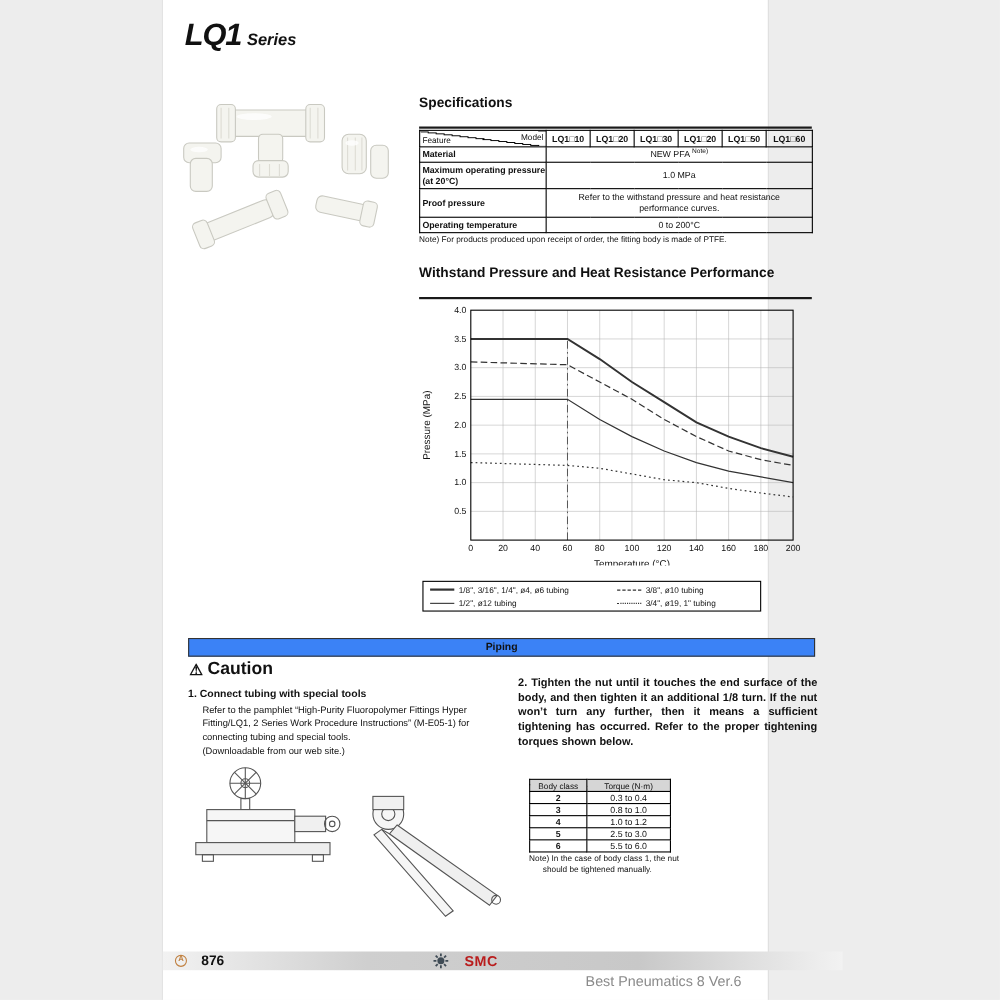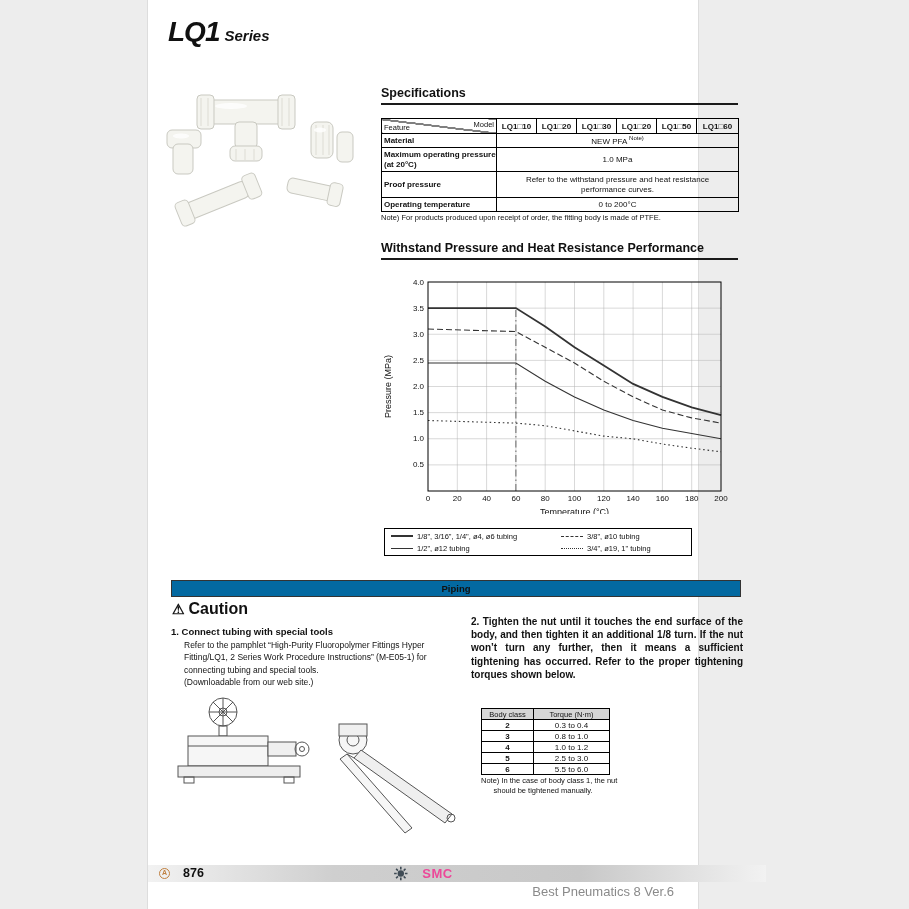--- a/index.html
+++ b/index.html
@@ -7,21 +7,21 @@
   body{background:#ededed;font-family:"Liberation Sans",sans-serif;color:#111;position:relative;overflow:hidden}
   #page{position:absolute;left:147px;top:0;width:552px;height:909px;background:#fff;border-left:1px solid #ddd;border-right:1px solid #ddd}
   .abs{position:absolute}
 
   
   #series-title{left:20px;top:16px;font-style:italic;font-weight:bold}
   #series-title .main{font-size:28px;letter-spacing:-1px}
   #series-title .sub{font-size:15px;margin-left:5px}
 
   
-  .sec-heading{width:357px;left:233px;font-size:12.5px;font-weight:bold;padding-bottom:3px;border-bottom:2px solid #1a1a1a}
+  .sec-heading{width:357px;left:233px;font-size:12.5px;font-weight:bold;padding-bottom:15px;border-bottom:2px solid #1a1a1a}
   #spec-heading{top:86px}
   #perf-heading{top:241px}
 
   
   #spec-table{left:233px;top:118px;width:357px;border-collapse:collapse;table-layout:fixed;font-size:8px}
   #spec-table td,#spec-table th{border:1px solid #000;overflow:hidden}
   #spec-table th{font-weight:bold;text-align:center;font-size:8px}
   #spec-table .lbl{font-weight:bold;padding-left:2px;white-space:pre-line;line-height:1.15}
   #spec-table .val{text-align:center;white-space:pre-line;line-height:1.2}
   #spec-table .val sup{font-size:6px}
@@ -48,21 +48,21 @@
   #chart-legend{left:236px;top:528px;width:308px;height:28px;border:1px solid #000;
     display:grid;grid-template-columns:170px 1fr;align-content:center;row-gap:2px;padding:2px 6px;font-size:7.5px}
   .legend-item{display:flex;align-items:center;height:10px}
   .ls{display:inline-block;width:22px;margin-right:4px}
   .ls-solid-thick{border-top:2px solid #333}
   .ls-dashed{border-top:1px dashed #333}
   .ls-solid{border-top:1px solid #333}
   .ls-dotted{border-top:1px dotted #333}
 
   
-  #piping-bar{left:23px;top:580px;width:570px;height:17px;background:#0369a1;border:1px solid #333;
+  #piping-bar{left:23px;top:580px;width:570px;height:17px;background:#3b82f6;border:1px solid #333;
     display:flex;align-items:center;justify-content:center;font-size:9.5px;font-weight:bold}
   #caution-title{left:24px;top:600px;font-size:16px;font-weight:bold;display:flex;align-items:center}
   #caution-title .tri{font-size:14px;margin-right:4px}
   #item1-title{left:23px;top:626px;font-size:9.5px;font-weight:bold}
   #item1-body{left:36px;top:639px;width:260px;font-size:8.5px;line-height:1.45;white-space:pre-line}
   #item2-text{left:323px;top:615px;width:272px;font-size:10px;font-weight:bold;line-height:1.32;text-align:justify}
 
   
   #torque-caption{left:333px;top:711px;font-size:7.5px;font-weight:bold}
   #torque-table{left:333px;top:708px;border-collapse:collapse;table-layout:fixed;font-size:8px}
@@ -77,21 +77,21 @@
   #tools-illustration{left:20px;top:688px}
 
   
   #footer-band{left:0;top:865px;width:618px;height:17px;
     background:linear-gradient(90deg,#f2f2f2,#cfcfcf 30%,#c8c8c8 70%,#f2f2f2)}
   #page-marker{left:11px;top:866px;display:flex;align-items:center}
   #page-marker .ring{display:inline-block;width:11px;height:11px;border:1.5px solid #c08040;border-radius:50%;
     color:#c08040;font-size:7px;line-height:8px;text-align:center;font-weight:bold}
   #page-marker .num{font-size:12.5px;font-weight:bold;margin-left:13px}
   #smc-logo{left:50%;top:866px;transform:translateX(-50%);display:flex;align-items:center}
-  #smc-logo .txt{font-size:13px;font-weight:800;color:#ec4899;letter-spacing:0.5px;margin-left:14px}
+  #smc-logo .txt{font-size:13px;font-weight:800;color:#b91c1c;letter-spacing:0.5px;margin-left:14px}
   #edition-note{right:24px;top:884px;font-size:13px;color:#8a8a8a}
 </style>
 </head>
 <body>
 
 <div id="page">
 
   <div id="series-title" class="abs">
     <span class="main">LQ1</span><span class="sub">Series</span>
   </div>

